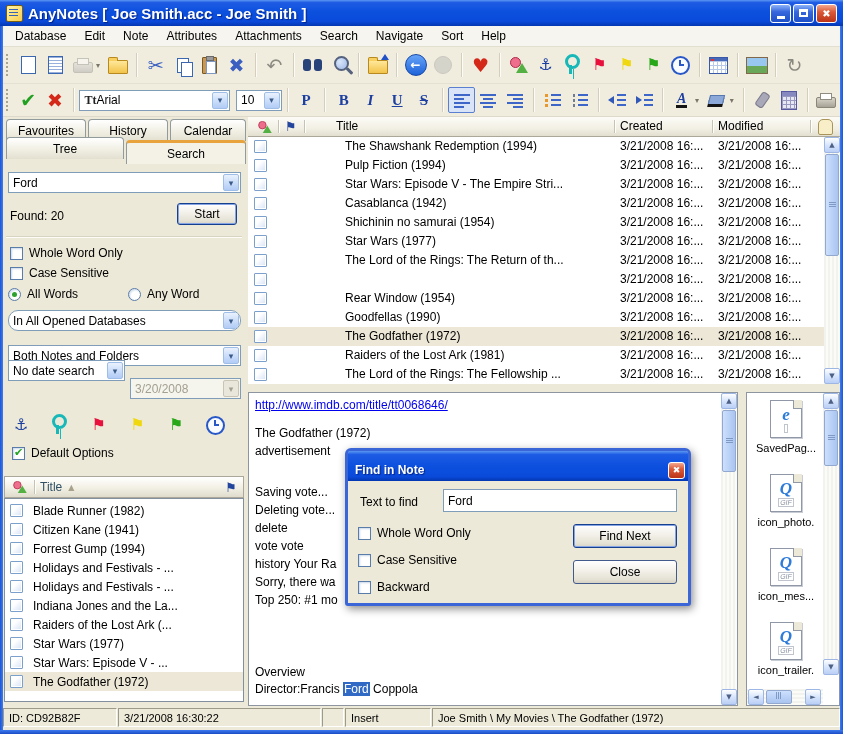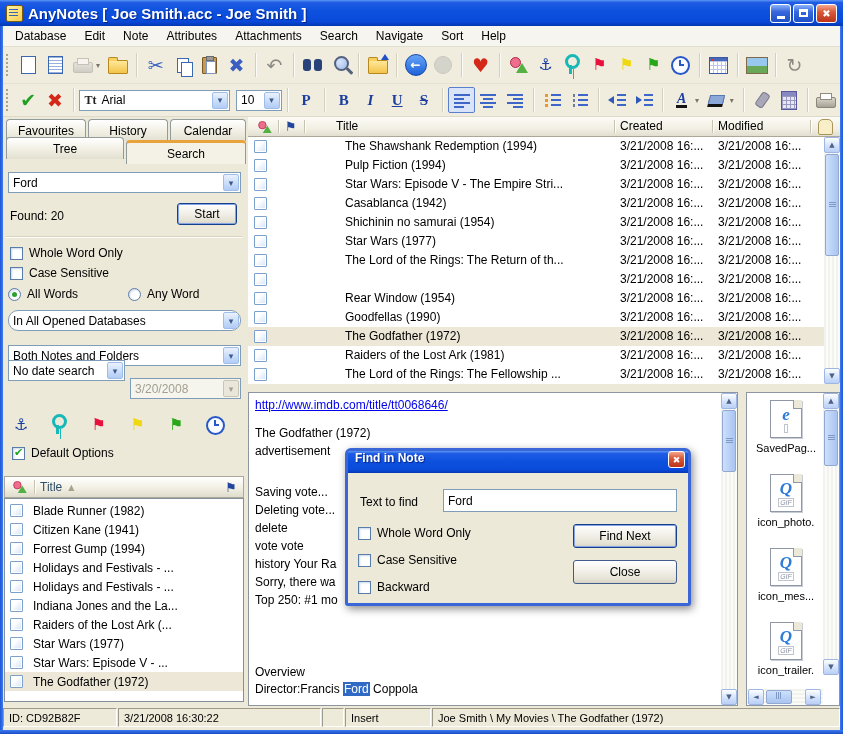--- a/index.html
+++ b/index.html
@@ -200,21 +200,21 @@
   .attpage::before{content:"";position:absolute;right:-1px;top:-1px;width:8px;height:8px;
     background:#ECE9D8;border-left:1px solid #9098A8;border-bottom:1px solid #9098A8;}
   .attglyph{font-family:"Liberation Serif",serif;font-style:italic;font-weight:bold;font-size:17px;
     color:#2E7CD8;line-height:1;}
   .attbadge{font-size:7px;color:#8890A0;border:1px solid #C0C4CC;padding:0 1px;line-height:7px;margin-top:1px;min-height:7px;}
   .attlabel{margin-top:4px;font-size:11px;white-space:nowrap;}
   
   .dlg{position:absolute;left:345px;top:448px;width:346px;height:158px;background:#ECE9D8;
     border:3px solid #3A66D8;border-radius:6px 6px 3px 3px;box-sizing:border-box;
     box-shadow:2px 3px 8px rgba(0,0,0,.45);z-index:30;}
-  .dtitle{height:22px;display:flex;align-items:flex-start;padding:0 3px 0 7px;border-radius:2px 2px 0 0;
+  .dtitle{height:22px;display:flex;align-items:center;padding:8px 3px 0 7px;border-radius:2px 2px 0 0;
     background:linear-gradient(180deg,#5A96F2 0%,#1E5BE4 12%,#0C50DE 50%,#0A4ADA 85%,#0437B2 100%);}
   .dtitle .dt{color:#fff;font-weight:bold;font-size:12px;text-shadow:1px 1px 1px #00248C;}
   .dclose{margin-left:auto;width:17px;height:17px;border:1px solid #fff;border-radius:3px;box-sizing:border-box;
     background:linear-gradient(180deg,#F4A88E,#DA5A3A 40%,#BC3418);color:#fff;display:flex;align-items:center;
     justify-content:center;font-size:9px;font-weight:bold;font-family:"DejaVu Sans",sans-serif;}
   .textbox{position:absolute;background:#fff;border:1px solid #7F9DB9;box-sizing:border-box;
     display:flex;align-items:center;padding-left:4px;}
   
   .statusbar{position:absolute;left:3px;right:3px;top:706px;height:24px;background:#EDEAD9;z-index:41;}
   .spanel{position:absolute;top:2px;height:19px;box-sizing:border-box;display:flex;align-items:center;
@@ -329,21 +329,21 @@
     <span class="sep"></span>
     <span class="ib glyph dim big">↻</span>
   </div>
 
   <div class="tb tb2">
     <span class="grip"></span>
     <span class="ib glyph green big">✔</span>
     <span class="ib glyph red big">✖</span>
     <span class="sep"></span>
     <div class="combo" style="position:relative;width:152px;height:21px;">
-      <span class="fmt-letter" style="font-size:12px;margin-right:5px;color:#222;">Tt</span>
+      <span class="fmt-letter" style="font-size:12px;color:#222;">Tt</span>
       <span class="lbl">Arial</span>
       <span class="caret">▾</span>
     </div>
     <div class="combo" style="position:relative;width:46px;height:21px;margin-left:6px;">
       <span class="lbl">10</span>
       <span class="caret">▾</span>
     </div>
     <span class="sep"></span>
     <span class="ib fmt-letter">P</span>
     <span class="sep"></span>

